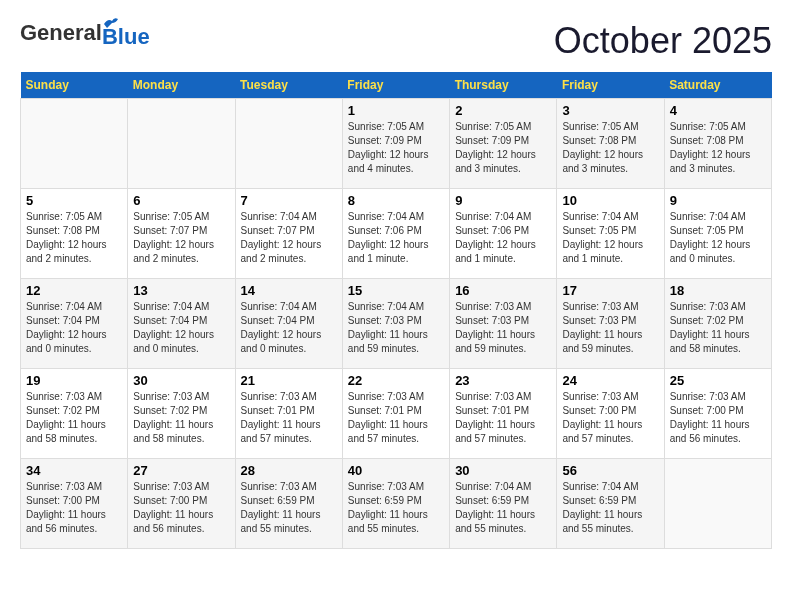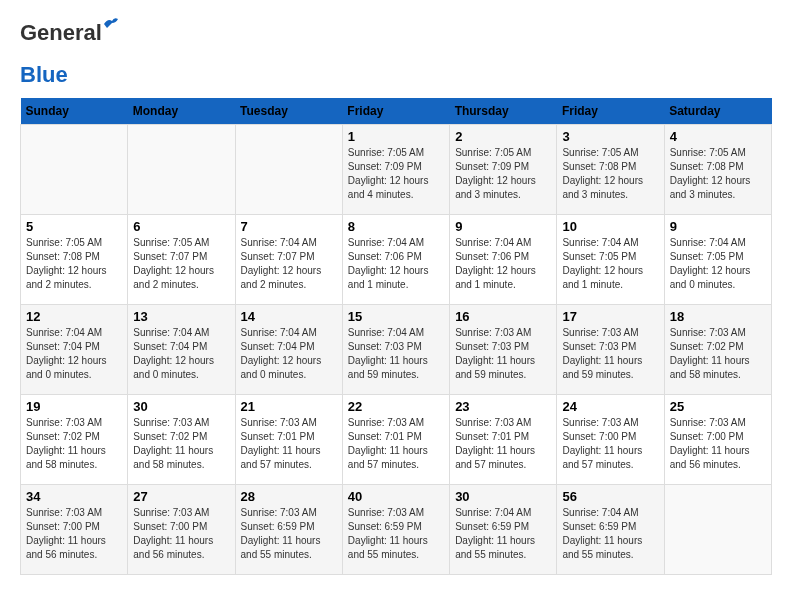--- a/index.html
+++ b/index.html
@@ -11,21 +11,21 @@
       padding: 20px;
     }
     .header-area {
       display: flex;
       justify-content: space-between;
       align-items: flex-start;
       margin-bottom: 10px;
     }
     .logo {
       display: flex;
-      flex-direction: column;
+      flex-direction: row;
       align-items: flex-start;
     }
     .logo-general { color: #333; }
     .logo-blue { color: #1565c0; }
     .title-area {
       text-align: right;
     }
     .month-title {
       font-size: 36px;
       color: #1a1a2e;
@@ -35,21 +35,21 @@
       font-size: 16px;
       color: #555;
     }
     table {
       width: 100%;
       border-collapse: collapse;
       font-size: 11px;
     }
     thead tr th {
       background-color: #1565c0;
-      color: #000000;
+      color: #fde047;
       text-align: left;
       padding: 6px 5px;
       font-size: 12px;
       font-weight: bold;
     }
     tbody tr {
       vertical-align: top;
     }
     tbody tr:nth-child(odd) {
       background: #f5f5f5;
@@ -84,25 +84,26 @@
 <div class="header-area">
   <div class="logo">
     <div style="display:flex;align-items:center;gap:2px;">
       <div style="position:relative;display:inline-block;">
         <span class="logo-general" style="font-size:22px;font-weight:bold;color:#333;">General</span>
         <svg width="18" height="14" viewBox="0 0 18 14" style="position:absolute;top:-4px;right:-18px;">
           <path d="M2,8 Q6,2 10,5 Q12,1 16,3 Q14,7 10,7 Q8,9 5,12 Z" fill="#1565c0"></path>
         </svg>
       </div>
     </div>
-    <div style="margin-top:16px;">
+    <div style="margin-top:4px;">
       <span class="logo-blue" style="font-size:22px;font-weight:bold;color:#1565c0;margin-left:0px;">Blue</span>
     </div>
   </div>
   <div class="title-area">
+    <div class="month-title">October 2025</div>
   </div>
 </div>
 
 <table>
   <thead>
     <tr>
     <th>Sunday</th>
         <th>Monday</th>
         <th>Tuesday</th>
         <th>Friday</th>

